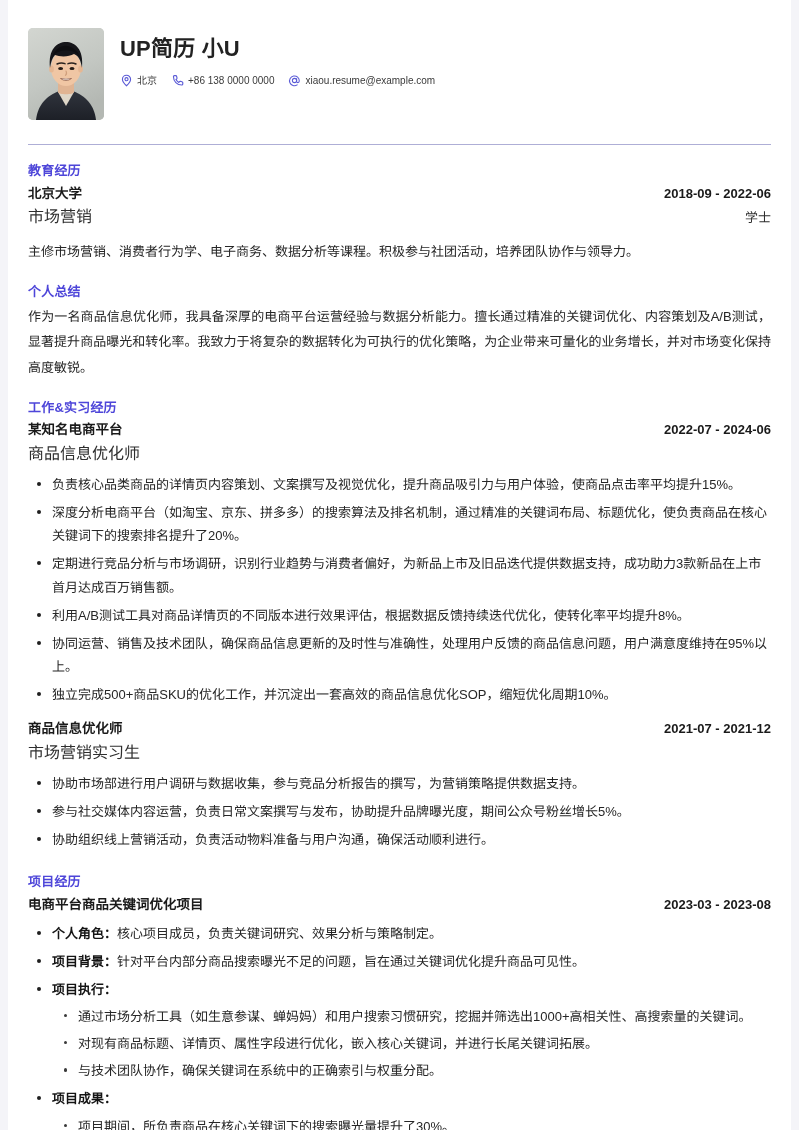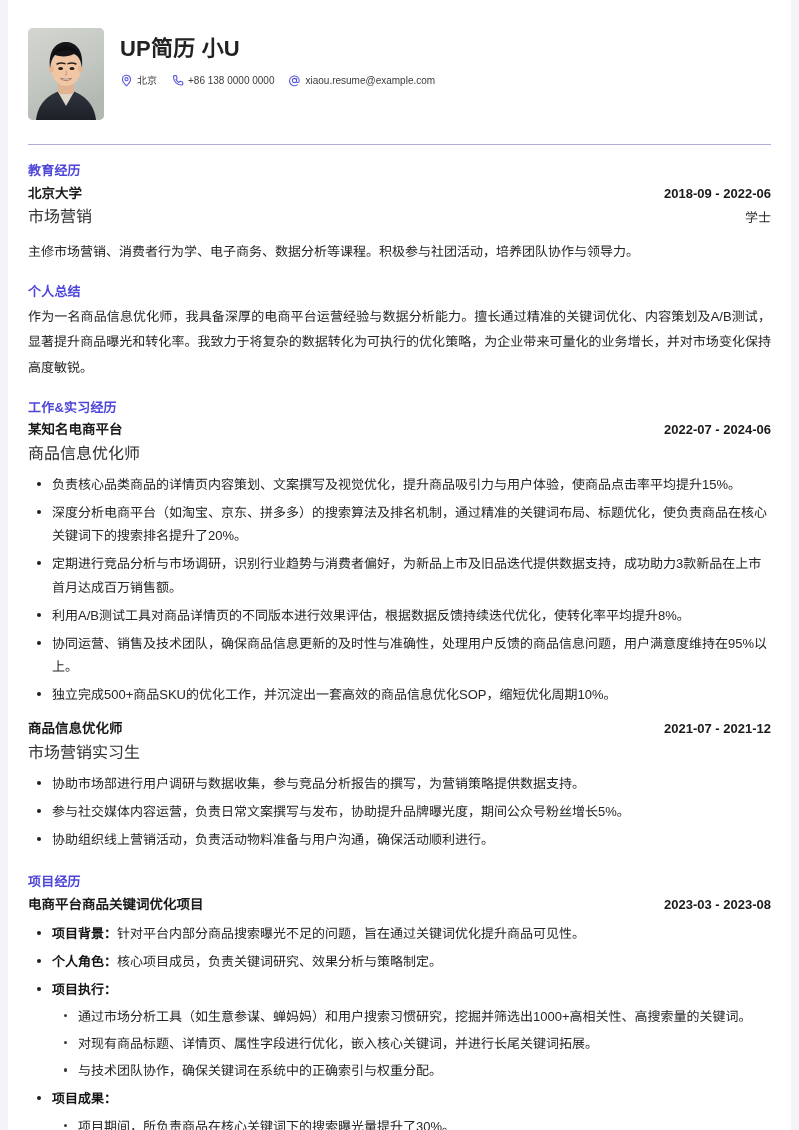--- a/index.html
+++ b/index.html
@@ -357,25 +357,25 @@
 
     <div class="entry">
       <div class="entry-head">
         <span class="entry-org">电商平台商品关键词优化项目</span>
         <span class="entry-date">2023-03 - 2023-08</span>
       </div>
 
       <ul class="bullets">
 
         <li>
+          <span class="li-lead">个人角色：</span><span>核心项目成员，负责关键词研究、效果分析与策略制定。</span>
+        </li>
+
+        <li>
           <span class="li-lead">项目背景：</span><span>针对平台内部分商品搜索曝光不足的问题，旨在通过关键词优化提升商品可见性。</span>
-        </li>
-
-        <li>
-          <span class="li-lead">个人角色：</span><span>核心项目成员，负责关键词研究、效果分析与策略制定。</span>
         </li>
 
         <li>
           <span class="li-lead li-block">项目执行：</span>
           <ul class="bullets sub">
             <li>通过市场分析工具（如生意参谋、蝉妈妈）和用户搜索习惯研究，挖掘并筛选出1000+高相关性、高搜索量的关键词。</li>
             <li>对现有商品标题、详情页、属性字段进行优化，嵌入核心关键词，并进行长尾关键词拓展。</li>
             <li>与技术团队协作，确保关键词在系统中的正确索引与权重分配。</li>
           </ul>
         </li>

